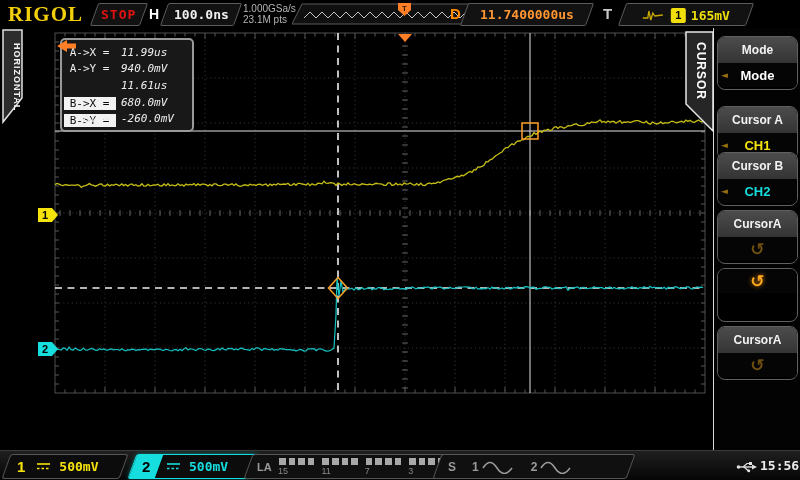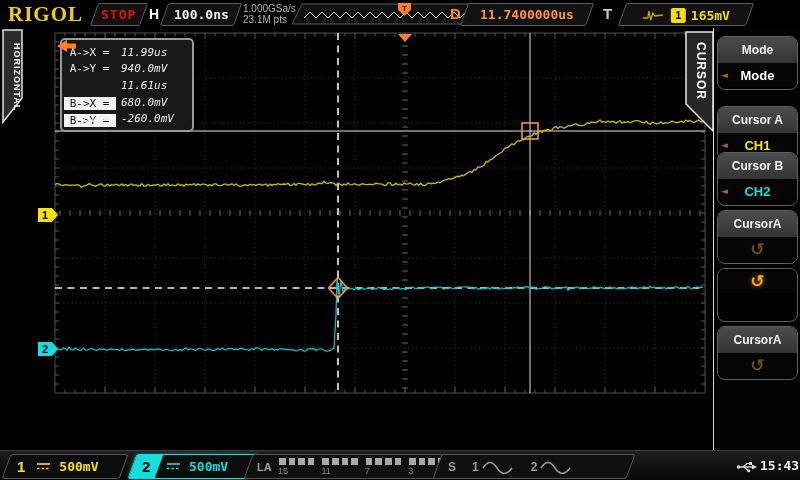--- a/index.html
+++ b/index.html
@@ -638,19 +638,19 @@
     </div>
     <svg id="usb-icon" width="22" height="14">
       <circle cx="2.5" cy="7" r="1.8" fill="#e0e0e0"></circle>
       <line x1="4" y1="7" x2="17" y2="7" stroke="#e0e0e0" stroke-width="1.4"></line>
       <path d="M7,7 L11,3.5 L13.5,3.5" fill="none" stroke="#e0e0e0" stroke-width="1.2"></path>
       <rect x="13" y="2" width="3" height="3" fill="#e0e0e0"></rect>
       <path d="M8,7 L12,10.5" fill="none" stroke="#e0e0e0" stroke-width="1.2"></path>
       <circle cx="12.7" cy="10.7" r="1.5" fill="#e0e0e0"></circle>
       <path d="M21,7 L16,4.5 L16,9.5 Z" fill="#e0e0e0"></path>
     </svg>
-    <span id="clock">15:43</span>
+    <span id="clock">15:56</span>
   </div>
 
   <svg id="overlay" width="800" height="480">
       <polygon points="57,46 67,40 67,43.5 76,43.5 76,48.5 67,48.5 67,52" fill="#ff7f27"></polygon>
     </svg>
 </div>
 
 </body></html>

